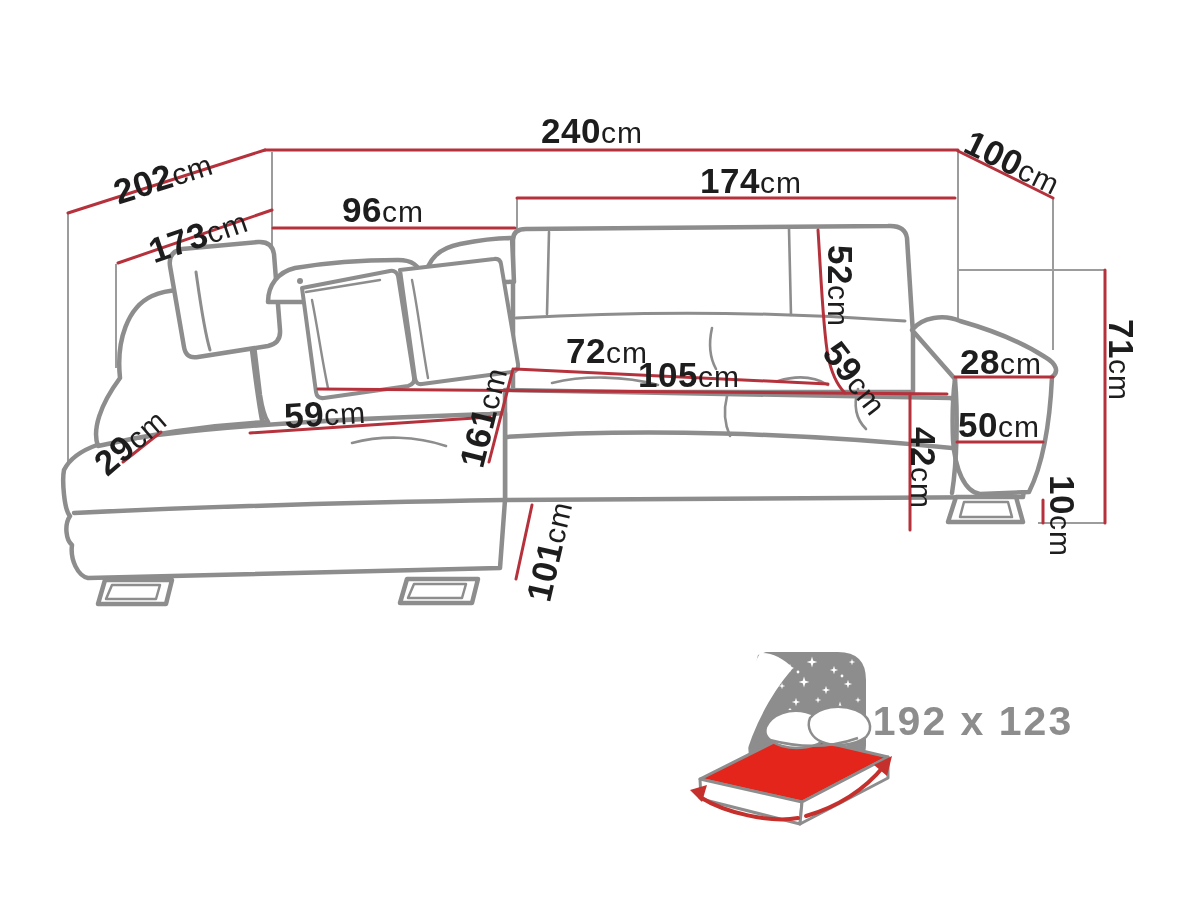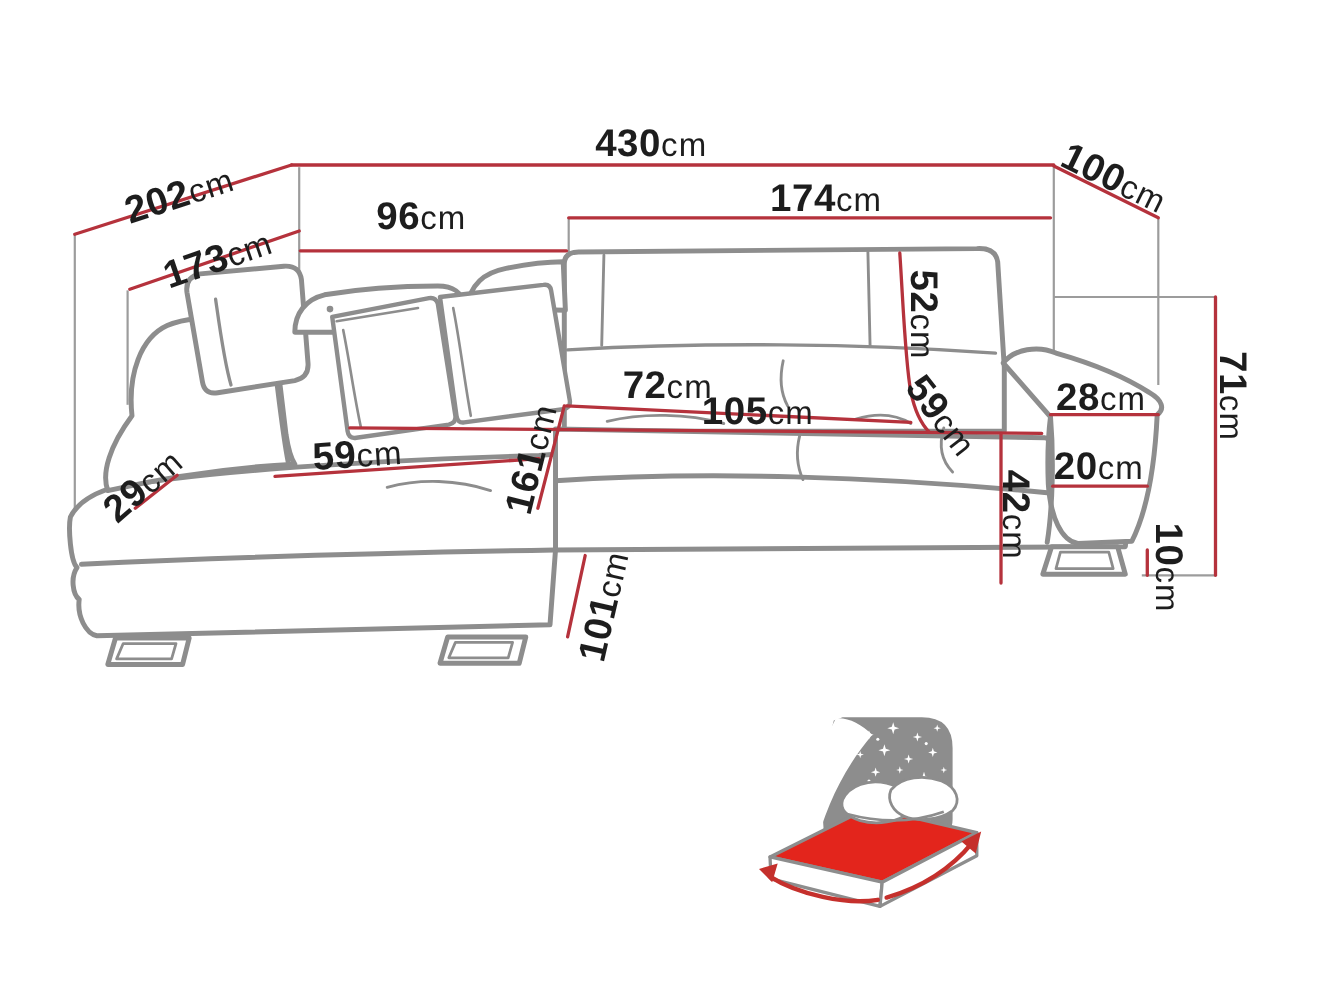--- a/index.html
+++ b/index.html
@@ -162,32 +162,32 @@
         <path d="M806,816 C840,806 866,788 884,766"></path>
       </g>
       <g fill="#c5302c" stroke="none">
         <path d="M690,790 L707,785 L702,802 Z"></path>
         <path d="M892,756 L887,776 L874,765 Z"></path>
       </g>
     </g>
   </svg>
 
   <div class="dim" style="left:592px;top:130px;transform:translate(-50%,-50%);">
-    <span class="v">430</span><span class="u">cm</span>
+    <span class="v">240</span><span class="u">cm</span>
   </div>
   <div class="dim" style="left:163px;top:177px;transform:translate(-50%,-50%) rotate(-18deg);">
     <span class="v">202</span><span class="u">cm</span>
   </div>
   <div class="dim" style="left:1013px;top:162px;transform:translate(-50%,-50%) rotate(26deg);">
     <span class="v">100</span><span class="u">cm</span>
   </div>
   <div class="dim" style="left:741px;top:180px;transform:translate(-50%,-50%);margin-left:10px;">
     <span class="v">174</span><span class="u">cm</span>
   </div>
-  <div class="dim" style="left:383px;top:197px;transform:translate(-50%,-50%);">
+  <div class="dim" style="left:383px;top:209px;transform:translate(-50%,-50%);">
     <span class="v">96</span><span class="u">cm</span>
   </div>
   <div class="dim" style="left:198px;top:235px;transform:translate(-50%,-50%) rotate(-19deg);">
     <span class="v">173</span><span class="u">cm</span>
   </div>
   <div class="dim" style="left:840px;top:286px;transform:translate(-50%,-50%) rotate(90deg);">
     <span class="v">52</span><span class="u">cm</span>
   </div>
   <div class="dim" style="left:856px;top:378px;transform:translate(-50%,-50%) rotate(52deg);">
     <span class="v">59</span><span class="u">cm</span>
@@ -195,21 +195,21 @@
   <div class="dim" style="left:607px;top:350px;transform:translate(-50%,-50%);">
     <span class="v">72</span><span class="u">cm</span>
   </div>
   <div class="dim" style="left:689px;top:374px;transform:translate(-50%,-50%);">
     <span class="v">105</span><span class="u">cm</span>
   </div>
   <div class="dim" style="left:1001px;top:361px;transform:translate(-50%,-50%);">
     <span class="v">28</span><span class="u">cm</span>
   </div>
   <div class="dim" style="left:999px;top:424px;transform:translate(-50%,-50%);">
-    <span class="v">20</span><span class="u">cm</span>
+    <span class="v">50</span><span class="u">cm</span>
   </div>
   <div class="dim" style="left:923px;top:468px;transform:translate(-50%,-50%) rotate(90deg);">
     <span class="v">42</span><span class="u">cm</span>
   </div>
   <div class="dim" style="left:1062px;top:516px;transform:translate(-50%,-50%) rotate(90deg);">
     <span class="v">10</span><span class="u">cm</span>
   </div>
   <div class="dim" style="left:1121px;top:360px;transform:translate(-50%,-50%) rotate(90deg);">
     <span class="v">71</span><span class="u">cm</span>
   </div>
@@ -219,14 +219,15 @@
   <div class="dim" style="left:325px;top:413px;transform:translate(-50%,-50%) rotate(-4deg);">
     <span class="v">59</span><span class="u">cm</span>
   </div>
   <div class="dim" style="left:130px;top:441px;transform:translate(-50%,-50%) rotate(-41deg);">
     <span class="v">29</span><span class="u">cm</span>
   </div>
   <div class="dim" style="left:549px;top:551px;transform:translate(-50%,-50%) rotate(-77deg);">
     <span class="v">101</span><span class="u">cm</span>
   </div>
 
+  <div class="sleep-label" style="left:973px;top:721px;transform:translate(-50%,-50%);">192 x 123</div>
 
 </div>
 
 </body></html>

